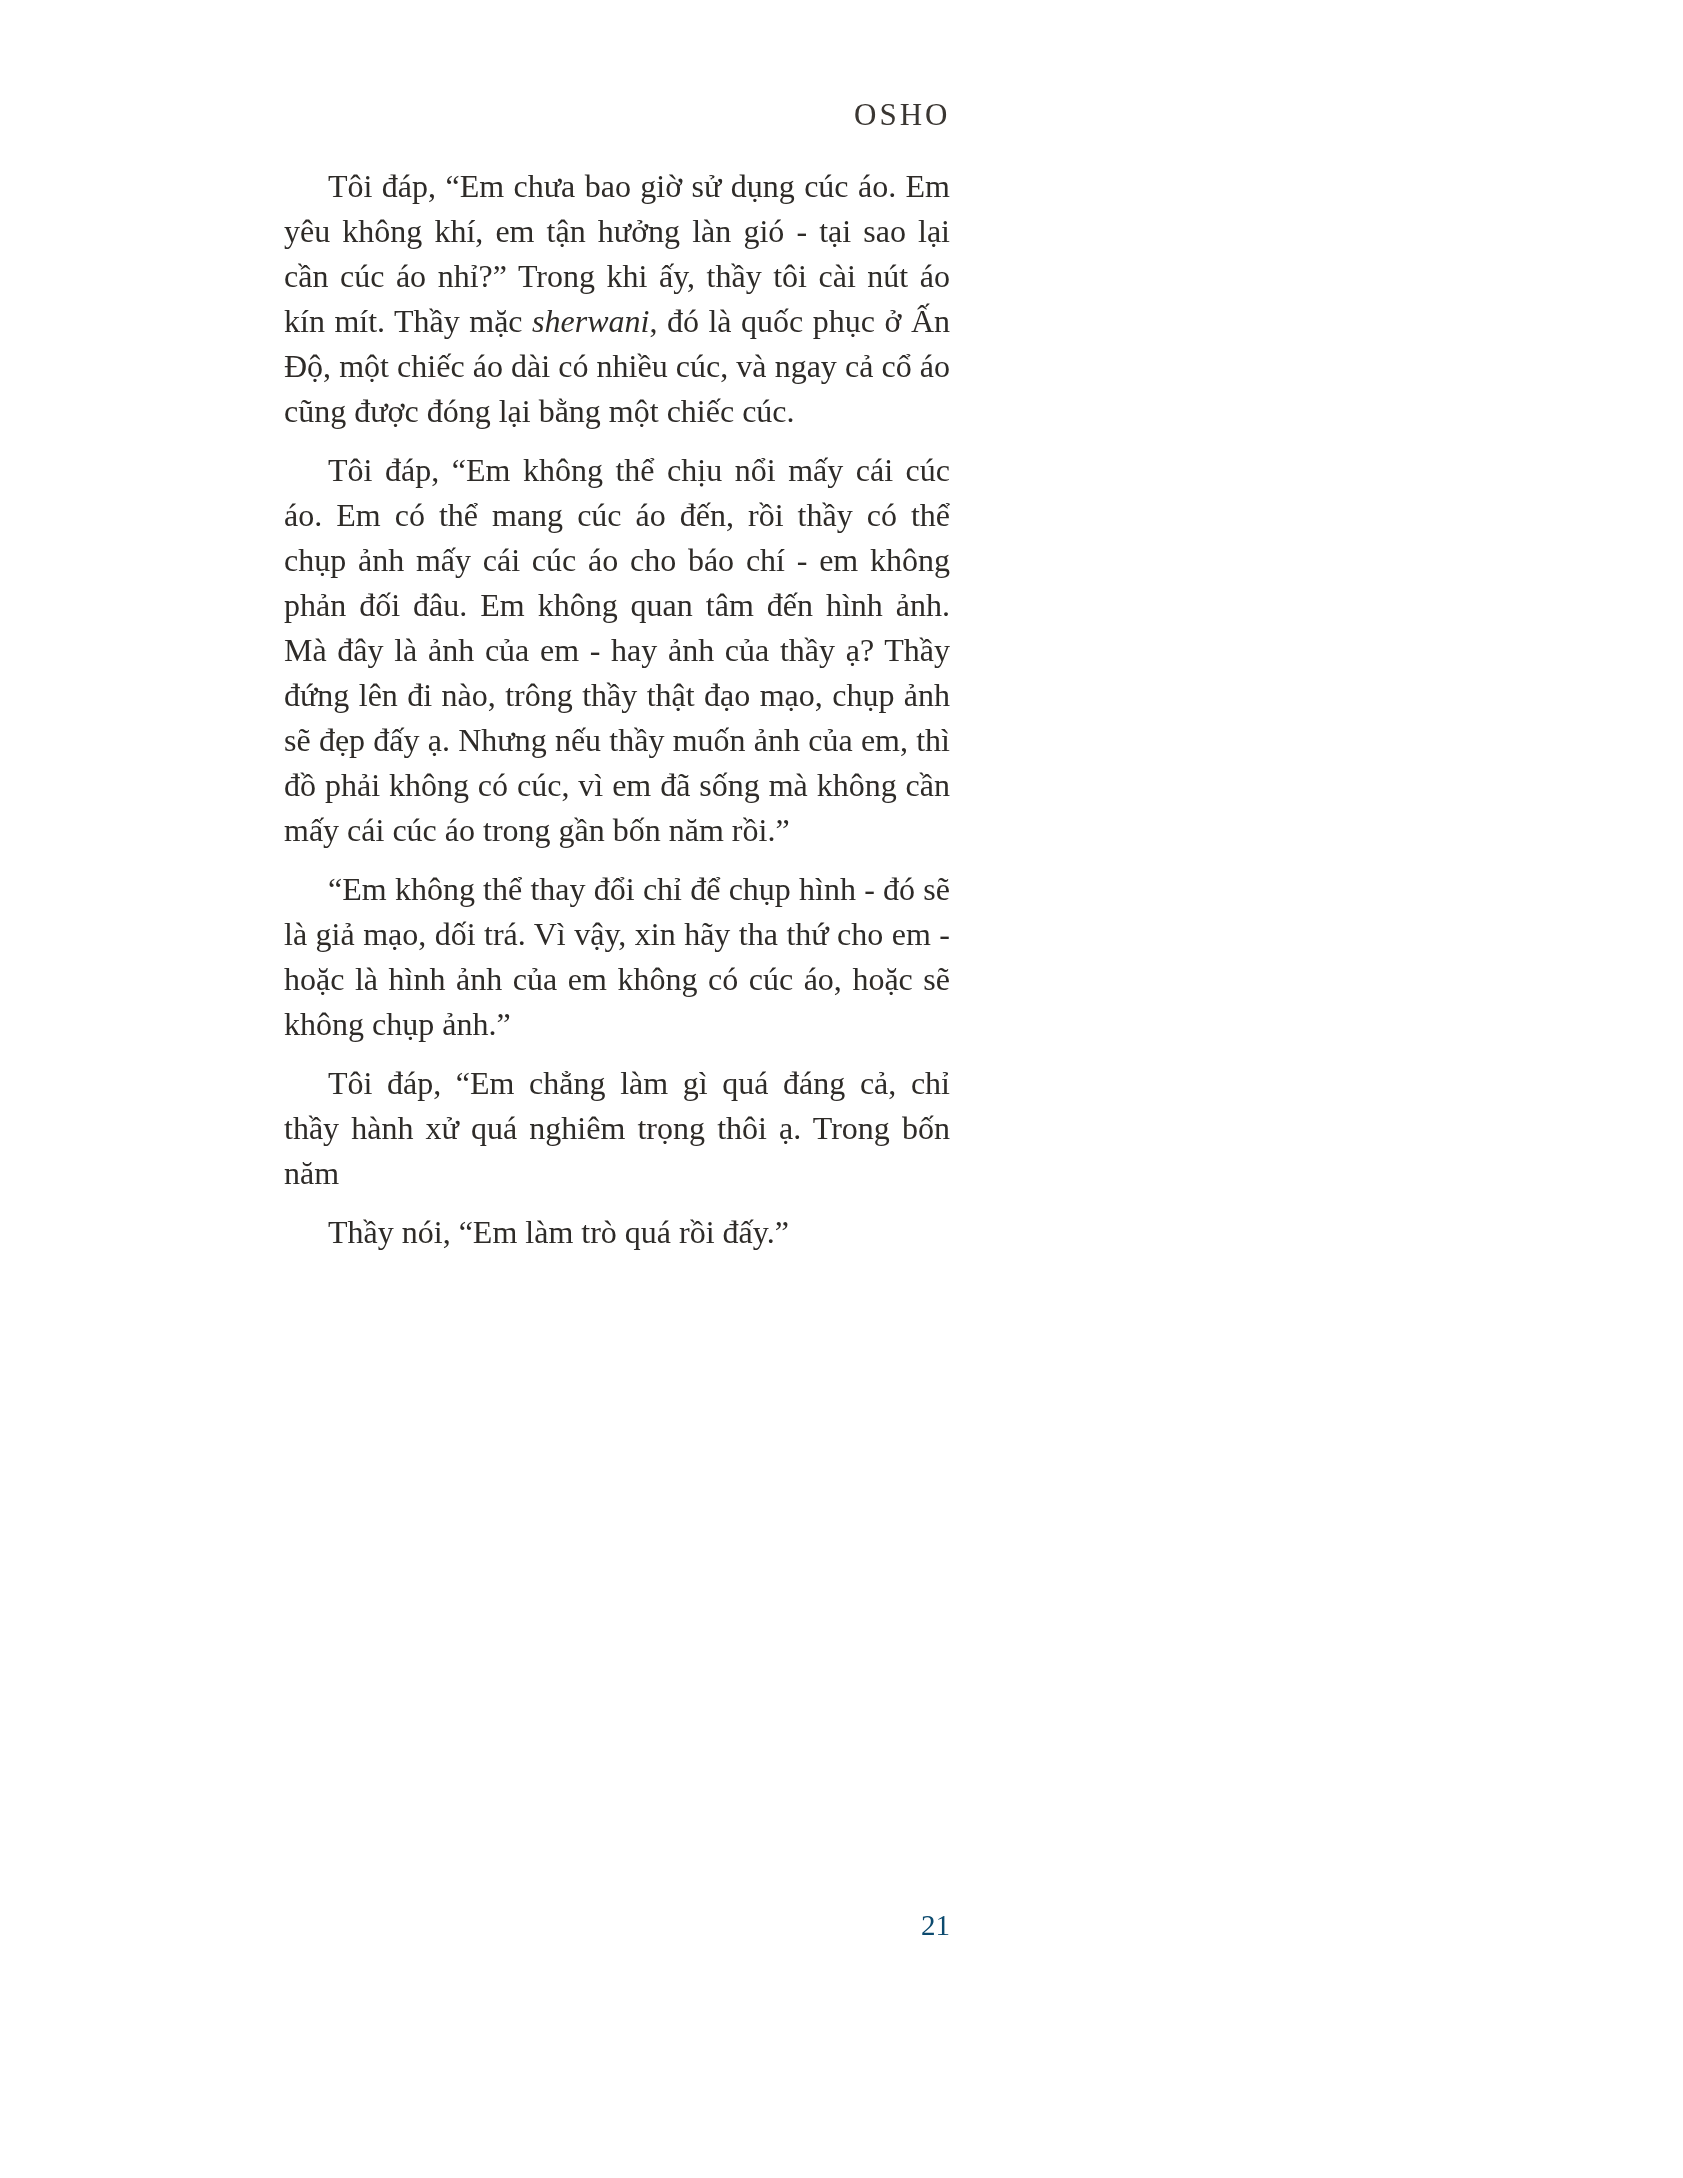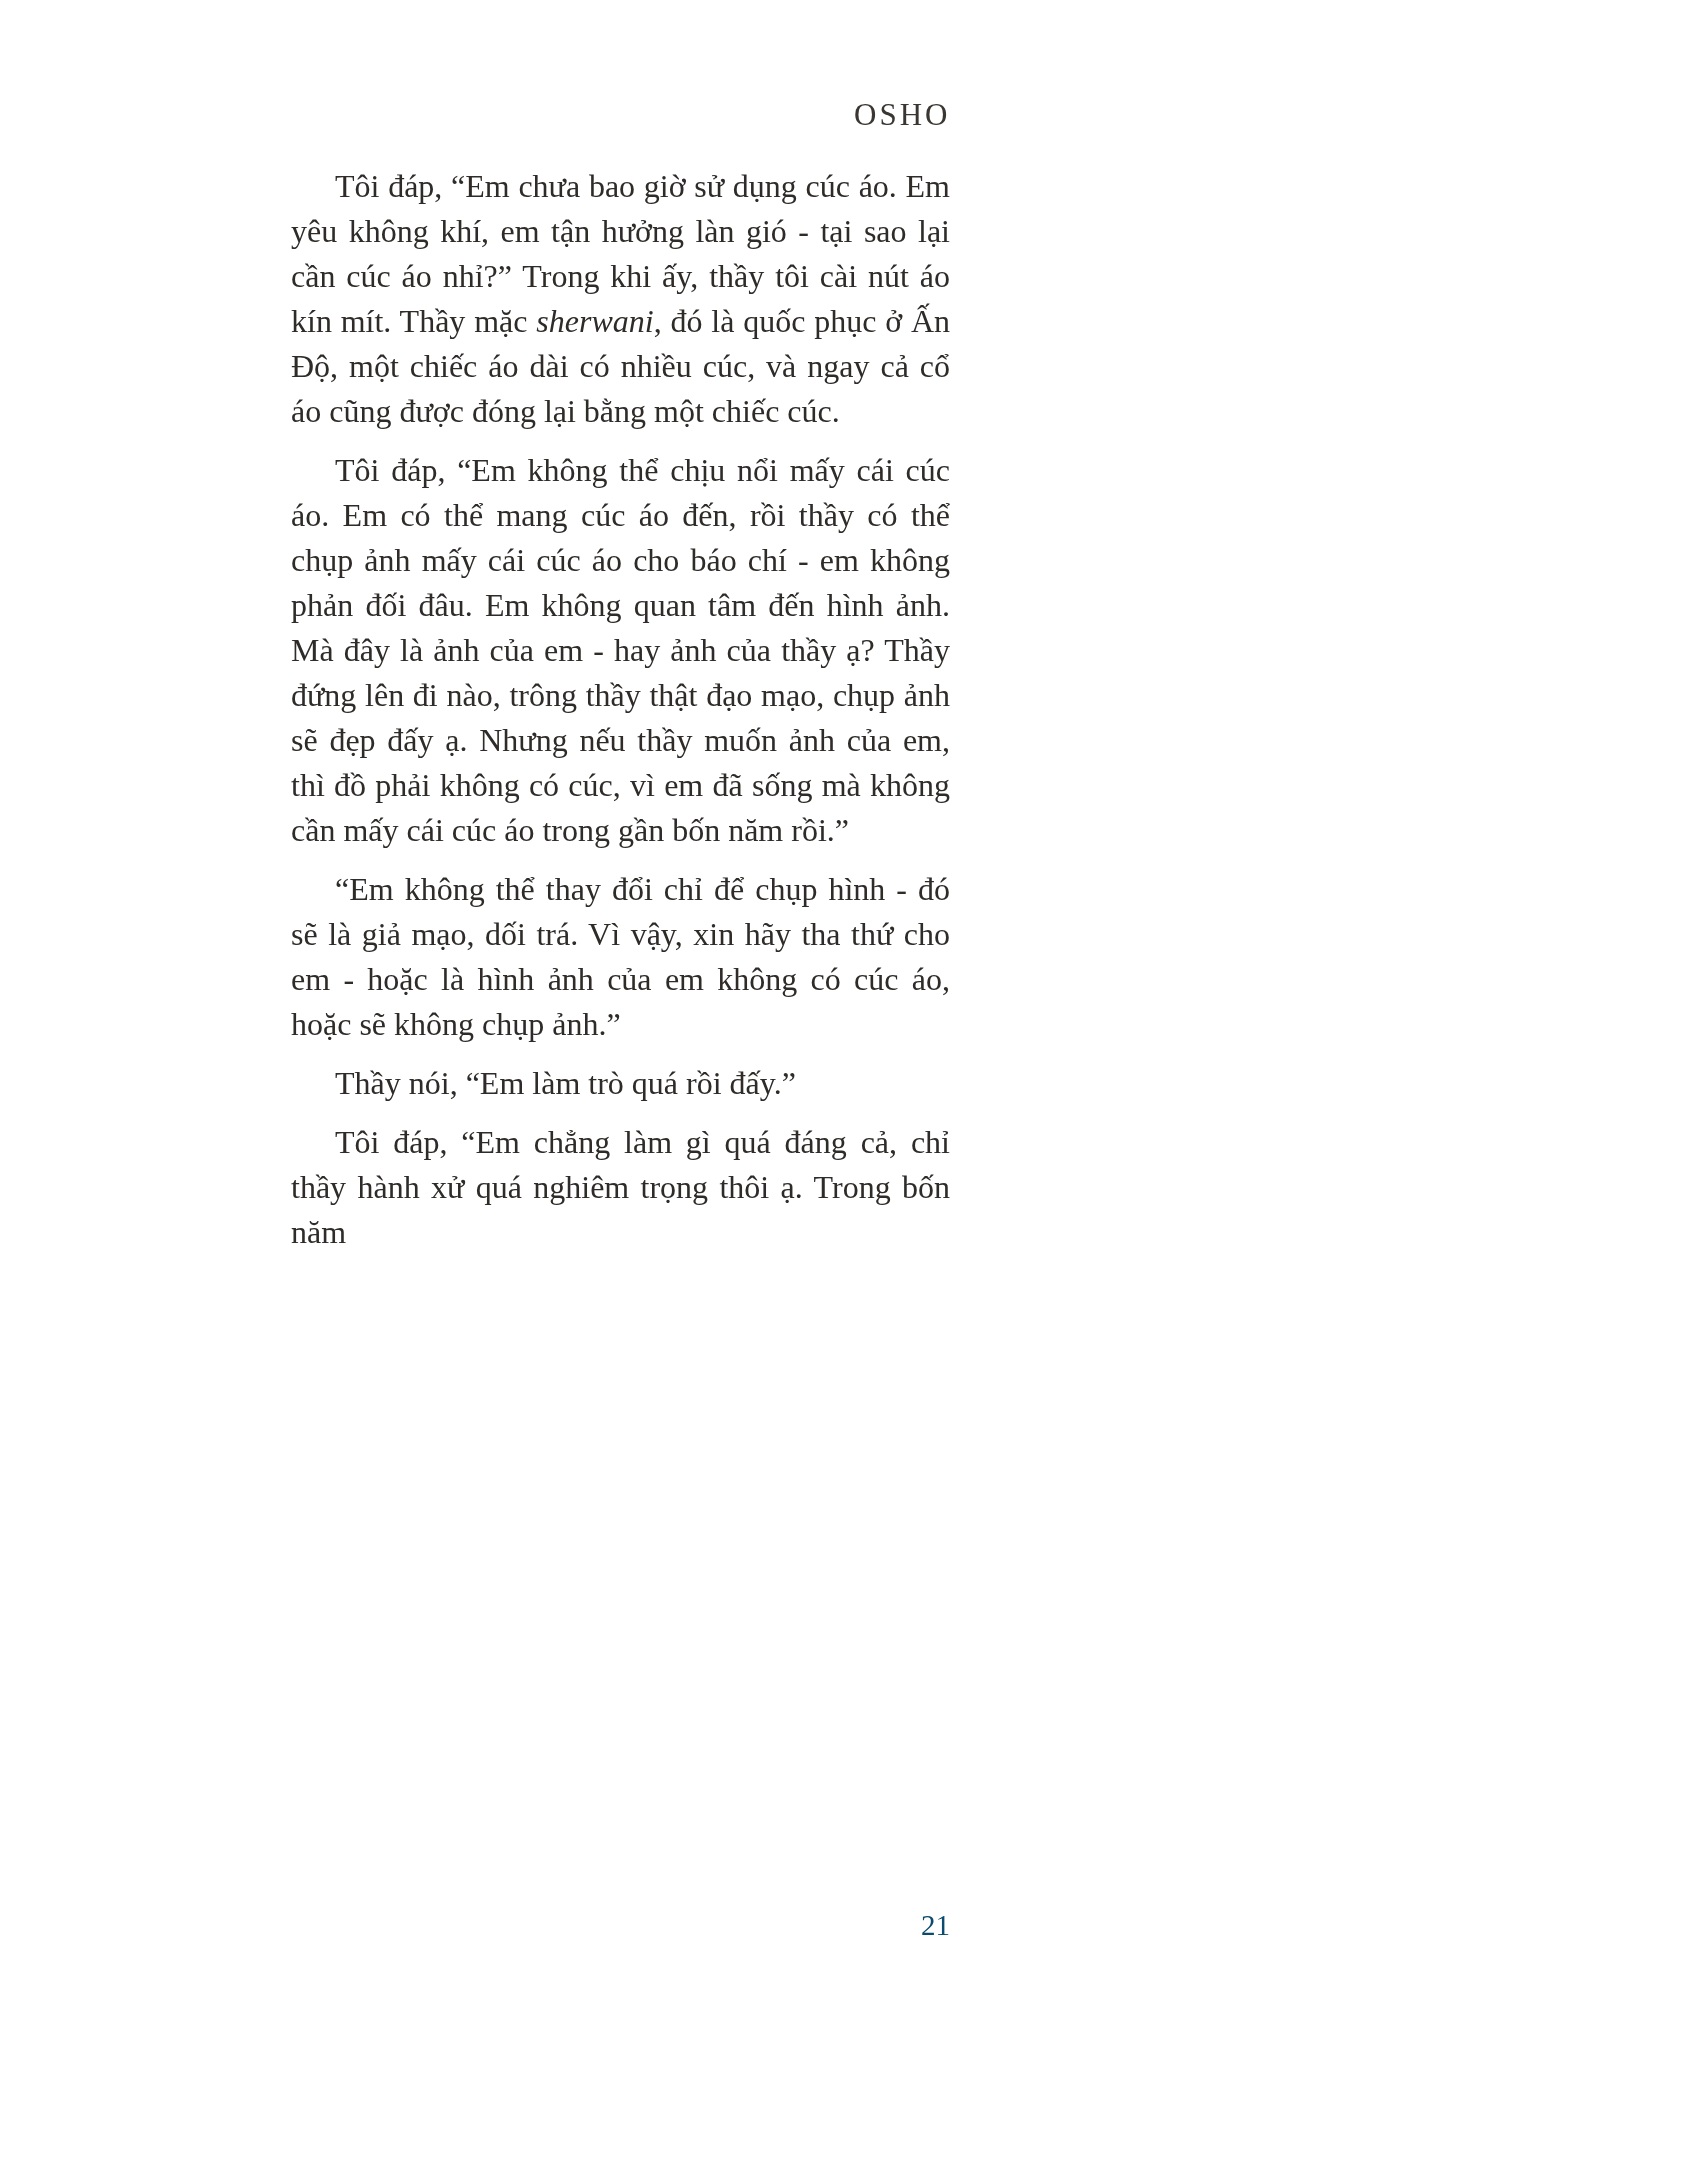--- a/index.html
+++ b/index.html
@@ -28,21 +28,21 @@
   .content {
     position: absolute;
     top: 164px;
     left: 277px;
     width: 673px;
     font-size: 32px;
     line-height: 45px;
     text-align: justify;
   }
   .content p {
-    margin: 0 0 14px 14px;
+    margin: 0 0 14px 7px;
     text-indent: 44px;
   }
   .content em {
     font-style: italic;
   }
   .page-number {
     position: absolute;
     top: 1909px;
     left: 277px;
     width: 673px;
@@ -54,19 +54,19 @@
 </head>
 <body>
 
 <div class="page">
   <div class="running-header">OSHO</div>
 
   <div class="content" id="content">
       <p><span>Tôi đáp, “Em chưa bao giờ sử dụng cúc áo. Em yêu không khí, em tận hưởng làn gió - tại sao lại cần cúc áo nhỉ?” Trong khi ấy, thầy tôi cài nút áo kín mít. Thầy mặc </span><em>sherwani</em><span>, đó là quốc phục ở Ấn Độ, một chiếc áo dài có nhiều cúc, và ngay cả cổ áo cũng được đóng lại bằng một chiếc cúc.</span></p>
       <p><span>Tôi đáp, “Em không thể chịu nổi mấy cái cúc áo. Em có thể mang cúc áo đến, rồi thầy có thể chụp ảnh mấy cái cúc áo cho báo chí - em không phản đối đâu. Em không quan tâm đến hình ảnh. Mà đây là ảnh của em - hay ảnh của thầy ạ? Thầy đứng lên đi nào, trông thầy thật đạo mạo, chụp ảnh sẽ đẹp đấy ạ. Nhưng nếu thầy muốn ảnh của em, thì đồ phải không có cúc, vì em đã sống mà không cần mấy cái cúc áo trong gần bốn năm rồi.”</span></p>
       <p><span>“Em không thể thay đổi chỉ để chụp hình - đó sẽ là giả mạo, dối trá. Vì vậy, xin hãy tha thứ cho em - hoặc là hình ảnh của em không có cúc áo, hoặc sẽ không chụp ảnh.”</span></p>
+      <p><span>Tôi đáp, “Em chẳng làm gì quá đáng cả, chỉ thầy hành xử quá nghiêm trọng thôi ạ. Trong bốn năm</span></p>
       <p><span>Thầy nói, “Em làm trò quá rồi đấy.”</span></p>
-      <p><span>Tôi đáp, “Em chẳng làm gì quá đáng cả, chỉ thầy hành xử quá nghiêm trọng thôi ạ. Trong bốn năm</span></p>
     </div>
 
   <div class="page-number">21</div>
 </div>
 
 
 </body></html>

